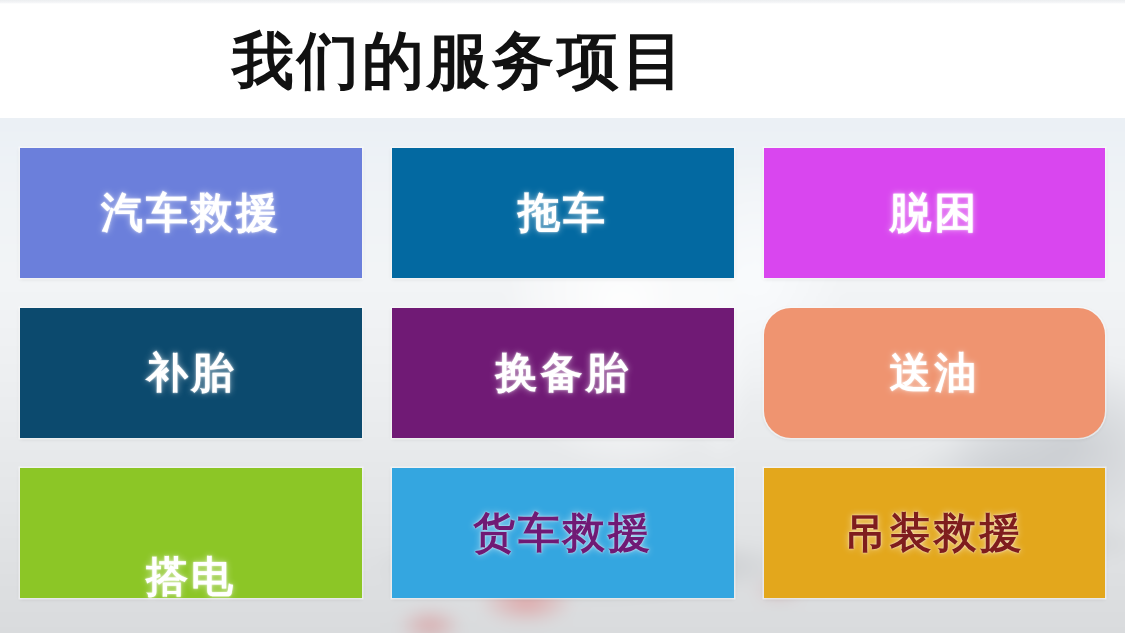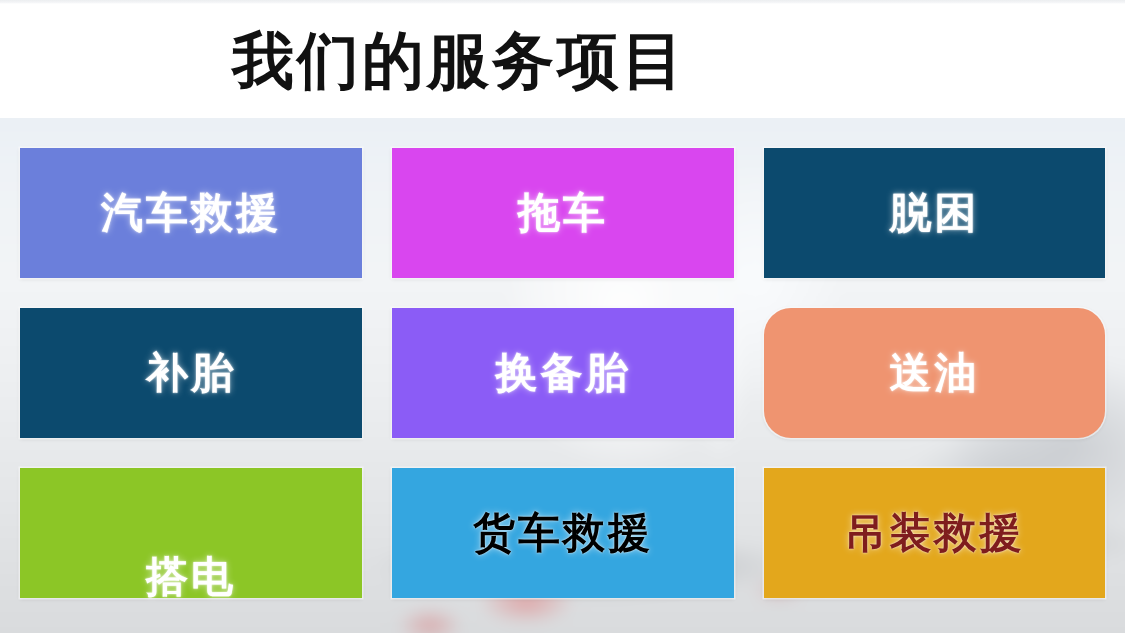--- a/index.html
+++ b/index.html
@@ -133,37 +133,37 @@
 </div>
 
 <div class="photo-area">
   <div class="photo-bg"></div>
 </div>
 
 <div class="tile-grid">
   <div class="tile" style="background-color: rgb(107, 127, 219);">
     <span class="tile-label" style="color: rgb(255, 255, 255);">汽车救援</span>
   </div>
-  <div class="tile" style="background-color: #d946ef;">
+  <div class="tile" style="background-color: #0369a1;">
     <span class="tile-label" style="color: rgb(255, 255, 255);">拖车</span>
   </div>
-  <div class="tile" style="background-color: #0c4a6e;">
+  <div class="tile" style="background-color: #d946ef;">
     <span class="tile-label" style="color: rgb(255, 255, 255);">脱困</span>
   </div>
   <div class="tile" style="background-color: #0c4a6e;">
     <span class="tile-label" style="color: rgb(255, 255, 255);">补胎</span>
   </div>
-  <div class="tile" style="background-color: #8b5cf6;">
+  <div class="tile" style="background-color: #701a75;">
     <span class="tile-label" style="color: rgb(255, 255, 255);">换备胎</span>
   </div>
   <div class="tile" style="background-color: rgb(239, 148, 112); border-radius: 27px;">
     <span class="tile-label" style="color: rgb(255, 255, 255);">送油</span>
   </div>
   <div class="tile" style="background-color: rgb(140, 198, 38); align-items: flex-end;">
     <span class="tile-label" style="color: rgb(255, 255, 255);">搭电</span>
   </div>
   <div class="tile" style="background-color: rgb(52, 166, 224);">
-    <span class="tile-label" style="color: #000000;">货车救援</span>
+    <span class="tile-label" style="color: #701a75;">货车救援</span>
   </div>
   <div class="tile" style="background-color: rgb(227, 167, 28);">
     <span class="tile-label" style="color: #7f1d1d;">吊装救援</span>
   </div>
 </div>
 
 </body></html>

